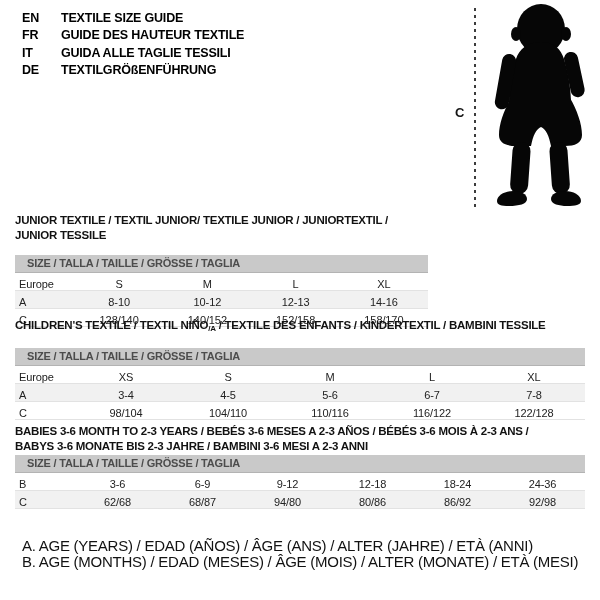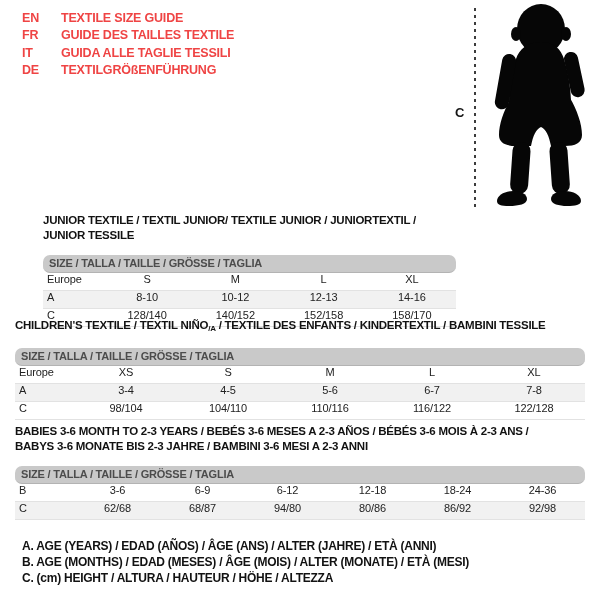--- a/index.html
+++ b/index.html
@@ -1,63 +1,63 @@
 <!DOCTYPE html>
 <html style="--size-bar-bg: #c9c9c9; --shaded-row: #f1f1f1;"><head>
 <meta charset="utf-8">
 <style>
   html,body{margin:0;padding:0;background:#ffffff;}
   body{width:600px;height:600px;font-family:"Liberation Sans",sans-serif;color:#1b1b1b;}
   .page{position:relative;width:600px;height:600px;background:#fff;overflow:hidden;}
 
   
   .lang-header{position:absolute;left:22px;top:9px;}
-  .lang-row{display:flex;height:17.5px;align-items:center;font-weight:bold;font-size:12.5px;letter-spacing:-0.2px;color:#ef4444;}
+  .lang-row{display:flex;height:17.5px;align-items:center;font-weight:bold;font-size:12.5px;letter-spacing:-0.2px;color:#000000;}
   .lang-code{width:39px;}
 
   
   .dash-line{position:absolute;left:474px;top:8px;width:2px;height:202px;
     background:repeating-linear-gradient(to bottom,#3c3c3c 0 3px,transparent 3px 7px);}
   .c-label{position:absolute;left:455px;top:105px;font-weight:bold;font-size:13px;color:#151515;}
   .baby-svg{position:absolute;left:483px;top:2px;width:114px;height:212px;}
 
   
   .size-table{position:absolute;left:15px;font-size:11px;letter-spacing:-0.1px;color:#222;}
-  .t0{top:213px;width:413px;margin-left:28px;}
+  .t0{top:213px;width:413px;}
   .t1{top:318px;width:570px;}
   .t2{top:424px;width:570px;}
   .tbl-title{font-weight:bold;font-size:11.5px;letter-spacing:-0.25px;color:#121212;line-height:15px;}
   .t0 .tbl-title{margin-bottom:12px;}
   .t1 .tbl-title{margin-bottom:12px;}
-  .t2 .tbl-title{margin-bottom:12px;}
+  .t2 .tbl-title{margin-bottom:1px;}
   .seg.sub{font-size:8px;vertical-align:-2px;}
   .size-bar{background:var(--size-bar-bg,#c9c9c9);color:#4c4c4c;font-weight:bold;height:17px;line-height:17px;
-    padding-left:6px;border-bottom:1px solid #b3b3b3;letter-spacing:-0.2px;border-radius:7px;}
-  .row{display:flex;height:17px;align-items:flex-start;border-bottom:1px solid #e2e2e2;background:#fff;}
+    padding-left:12px;border-bottom:1px solid #b3b3b3;letter-spacing:-0.2px;}
+  .row{display:flex;height:17px;align-items:flex-end;border-bottom:1px solid #e2e2e2;background:#fff;}
   .row.shaded{background:var(--shaded-row,#f1f1f1);}
   .row .lbl{width:56px;padding-left:4px;}
   .row .cell{flex:1;text-align:center;}
 
   
   .notes{position:absolute;left:22px;top:538px;}
-  .note-line{font-weight:bold;font-size:12px;letter-spacing:-0.25px;line-height:16px;color:#121212;}
+  .note-line{font-weight:normal;font-size:15px;letter-spacing:-0.25px;line-height:16px;color:#121212;}
 </style>
 </head>
 <body>
 
 <div class="page">
 
   <div class="lang-header" id="lang-rows">
       <div class="lang-row">
         <span class="lang-code">EN</span>
         <span class="lang-title">TEXTILE SIZE GUIDE</span>
       </div>
       <div class="lang-row">
         <span class="lang-code">FR</span>
-        <span class="lang-title">GUIDE DES TAILLES TEXTILE</span>
+        <span class="lang-title">GUIDE DES HAUTEUR TEXTILE</span>
       </div>
       <div class="lang-row">
         <span class="lang-code">IT</span>
         <span class="lang-title">GUIDA ALLE TAGLIE TESSILI</span>
       </div>
       <div class="lang-row">
         <span class="lang-code">DE</span>
         <span class="lang-title">TEXTILGRÖßENFÜHRUNG</span>
       </div>
     </div>
@@ -148,36 +148,35 @@
     <div class="tbl-title">
         <div class="title-line"><span class="seg">BABIES 3-6 MONTH TO 2-3 YEARS / BEBÉS 3-6 MESES A 2-3 AÑOS / BÉBÉS 3-6 MOIS À 2-3 ANS /</span></div>
         <div class="title-line"><span class="seg">BABYS 3-6 MONATE BIS 2-3 JAHRE / BAMBINI 3-6 MESI A 2-3 ANNI</span></div>
       </div>
     <div class="size-bar">SIZE / TALLA / TAILLE / GRÖSSE / TAGLIA</div>
     <div class="tbl-body">
         <div class="row">
           <span class="lbl">B</span>
           <span class="cell">3-6</span>
           <span class="cell">6-9</span>
-          <span class="cell">6-12</span>
+          <span class="cell">9-12</span>
           <span class="cell">12-18</span>
           <span class="cell">18-24</span>
           <span class="cell">24-36</span>
         </div>
         <div class="row shaded">
           <span class="lbl">C</span>
           <span class="cell">62/68</span>
           <span class="cell">68/87</span>
           <span class="cell">94/80</span>
           <span class="cell">80/86</span>
           <span class="cell">86/92</span>
           <span class="cell">92/98</span>
         </div>
       </div>
   </section>
 
   <div class="notes" id="notes-list">
       <div class="note-line">A. AGE (YEARS) / EDAD (AÑOS) / ÂGE (ANS) / ALTER (JAHRE) / ETÀ (ANNI)</div>
       <div class="note-line">B. AGE (MONTHS) / EDAD (MESES) / ÂGE (MOIS) / ALTER (MONATE) / ETÀ (MESI)</div>
-      <div class="note-line">C. (cm) HEIGHT / ALTURA / HAUTEUR / HÖHE / ALTEZZA</div>
     </div>
 
 </div>
 
 </body></html>

